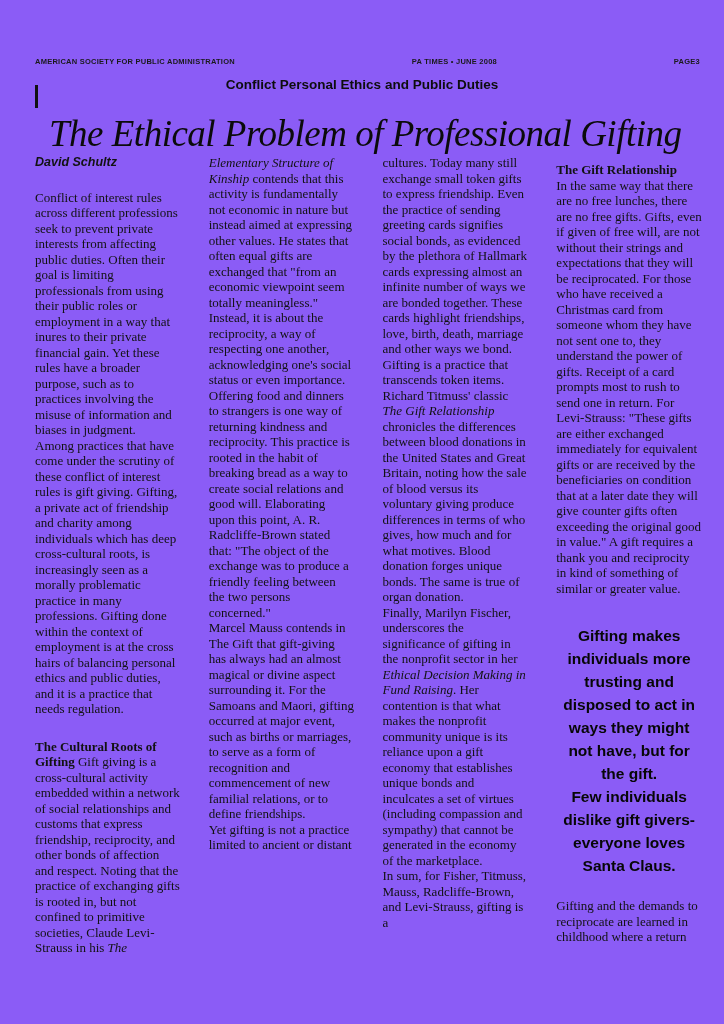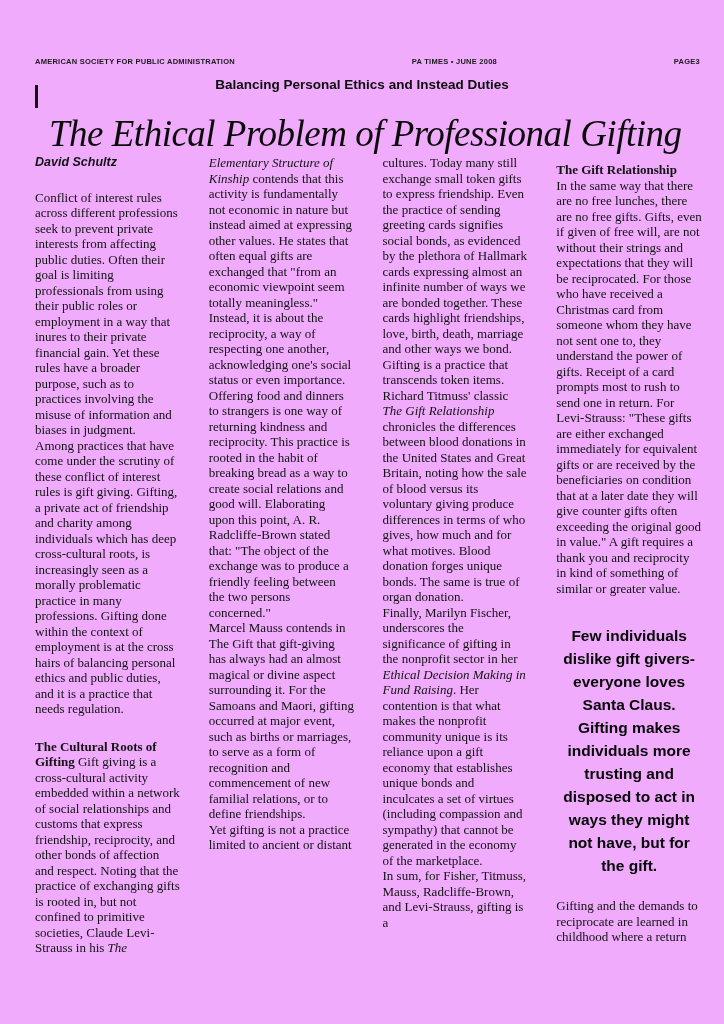--- a/index.html
+++ b/index.html
@@ -1,19 +1,19 @@
 <!DOCTYPE html>
 <html><head>
 <meta charset="utf-8">
 <style>
   html,body{margin:0;padding:0;background:#888;}
   .page{
     position:relative;
     width:724px;height:1024px;
-    background:#f0abfc;
+    background:#8b5cf6;
     overflow:hidden;
     color:#121212;
     text-decoration:underline;
   }
   .masthead{
     position:absolute;
     top:57px;left:35px;right:24px;
     display:flex;justify-content:space-between;align-items:baseline;
     font-family:"Liberation Sans",sans-serif;
     font-weight:bold;font-size:7.5px;letter-spacing:.25px;
@@ -75,21 +75,21 @@
 <body>
 
 <div class="page">
 
   <div class="masthead">
     <span>AMERICAN SOCIETY FOR PUBLIC ADMINISTRATION</span>
     <span>PA TIMES • JUNE 2008</span>
     <span>PAGE3</span>
   </div>
 
-  <div class="banner">Balancing Personal Ethics and Instead Duties</div>
+  <div class="banner">Conflict Personal Ethics and Public Duties</div>
 
   <div class="tick"></div>
 
   <h1 class="title">The Ethical Problem of Professional Gifting</h1>
 
   <div class="columns">
     <div class="col">
         <div class="byline"><span class="bd it">David Schultz</span></div>
         <div class="para" style="margin-top: 19px;"><span>Conflict of interest rules across different professions seek to prevent private interests from affecting public duties. Often their goal is limiting professionals from using their public roles or employment in a way that inures to their private financial gain. Yet these rules have a broader purpose, such as to practices involving the misuse of information and biases in judgment.</span></div>
         <div class="para"><span>Among practices that have come under the scrutiny of these conflict of interest rules is gift giving. Gifting, a private act of friendship and charity among individuals which has deep cross-cultural roots, is increasingly seen as a morally problematic practice in many professions. Gifting done within the context of employment is at the cross hairs of balancing personal ethics and public duties, and it is a practice that needs regulation.</span></div>
@@ -104,20 +104,20 @@
     <div class="col">
         <div class="para"><span>cultures. Today many still exchange small token gifts to express friendship. Even the practice of sending greeting cards signifies social bonds, as evidenced by the plethora of Hallmark cards expressing almost an infinite number of ways we are bonded together. These cards highlight friendships, love, birth, death, marriage and other ways we bond.</span></div>
         <div class="para"><span>Gifting is a practice that transcends token items. Richard Titmuss' classic </span><span class="it">The Gift Relationship</span><span> chronicles the differences between blood donations in the United States and Great Britain, noting how the sale of blood versus its voluntary giving produce differences in terms of who gives, how much and for what motives. Blood donation forges unique bonds. The same is true of organ donation.</span></div>
         <div class="para"><span>Finally, Marilyn Fischer, underscores the significance of gifting in the nonprofit sector in her </span><span class="it">Ethical Decision Making in Fund Raising</span><span>. Her contention is that what makes the nonprofit community unique is its reliance upon a gift economy that establishes unique bonds and inculcates a set of virtues (including compassion and sympathy) that cannot be generated in the economy of the marketplace.</span></div>
         <div class="para"><span>In sum, for Fisher, Titmuss, Mauss, Radcliffe-Brown, and Levi-Strauss, gifting is a</span></div>
       </div>
     <div class="col">
         <div class="heading" style="margin-top: 7px;"><span class="bd">The Gift Relationship</span></div>
         <div class="para"><span>In the same way that there are no free lunches, there are no free gifts. Gifts, even if given of free will, are not without their strings and expectations that they will be reciprocated. For those who have received a Christmas card from someone whom they have not sent one to, they understand the power of gifts. Receipt of a card prompts most to rush to send one in return. For Levi-Strauss: "These gifts are either exchanged immediately for equivalent gifts or are received by the beneficiaries on condition that at a later date they will give counter gifts often exceeding the original good in value." A gift requires a thank you and reciprocity in kind of something of similar or greater value.</span></div>
         <div class="pullquote" style="margin-top: 28px;">
+          <div>Gifting makes individuals more trusting and disposed to act in ways they might not have, but for the gift.</div>
           <div>Few individuals dislike gift givers- everyone loves Santa Claus.</div>
-          <div>Gifting makes individuals more trusting and disposed to act in ways they might not have, but for the gift.</div>
         </div>
         <div class="para" style="margin-top: 21px;"><span>Gifting and the demands to reciprocate are learned in childhood where a return</span></div>
       </div>
   </div>
 
 </div>
 
 </body></html>

